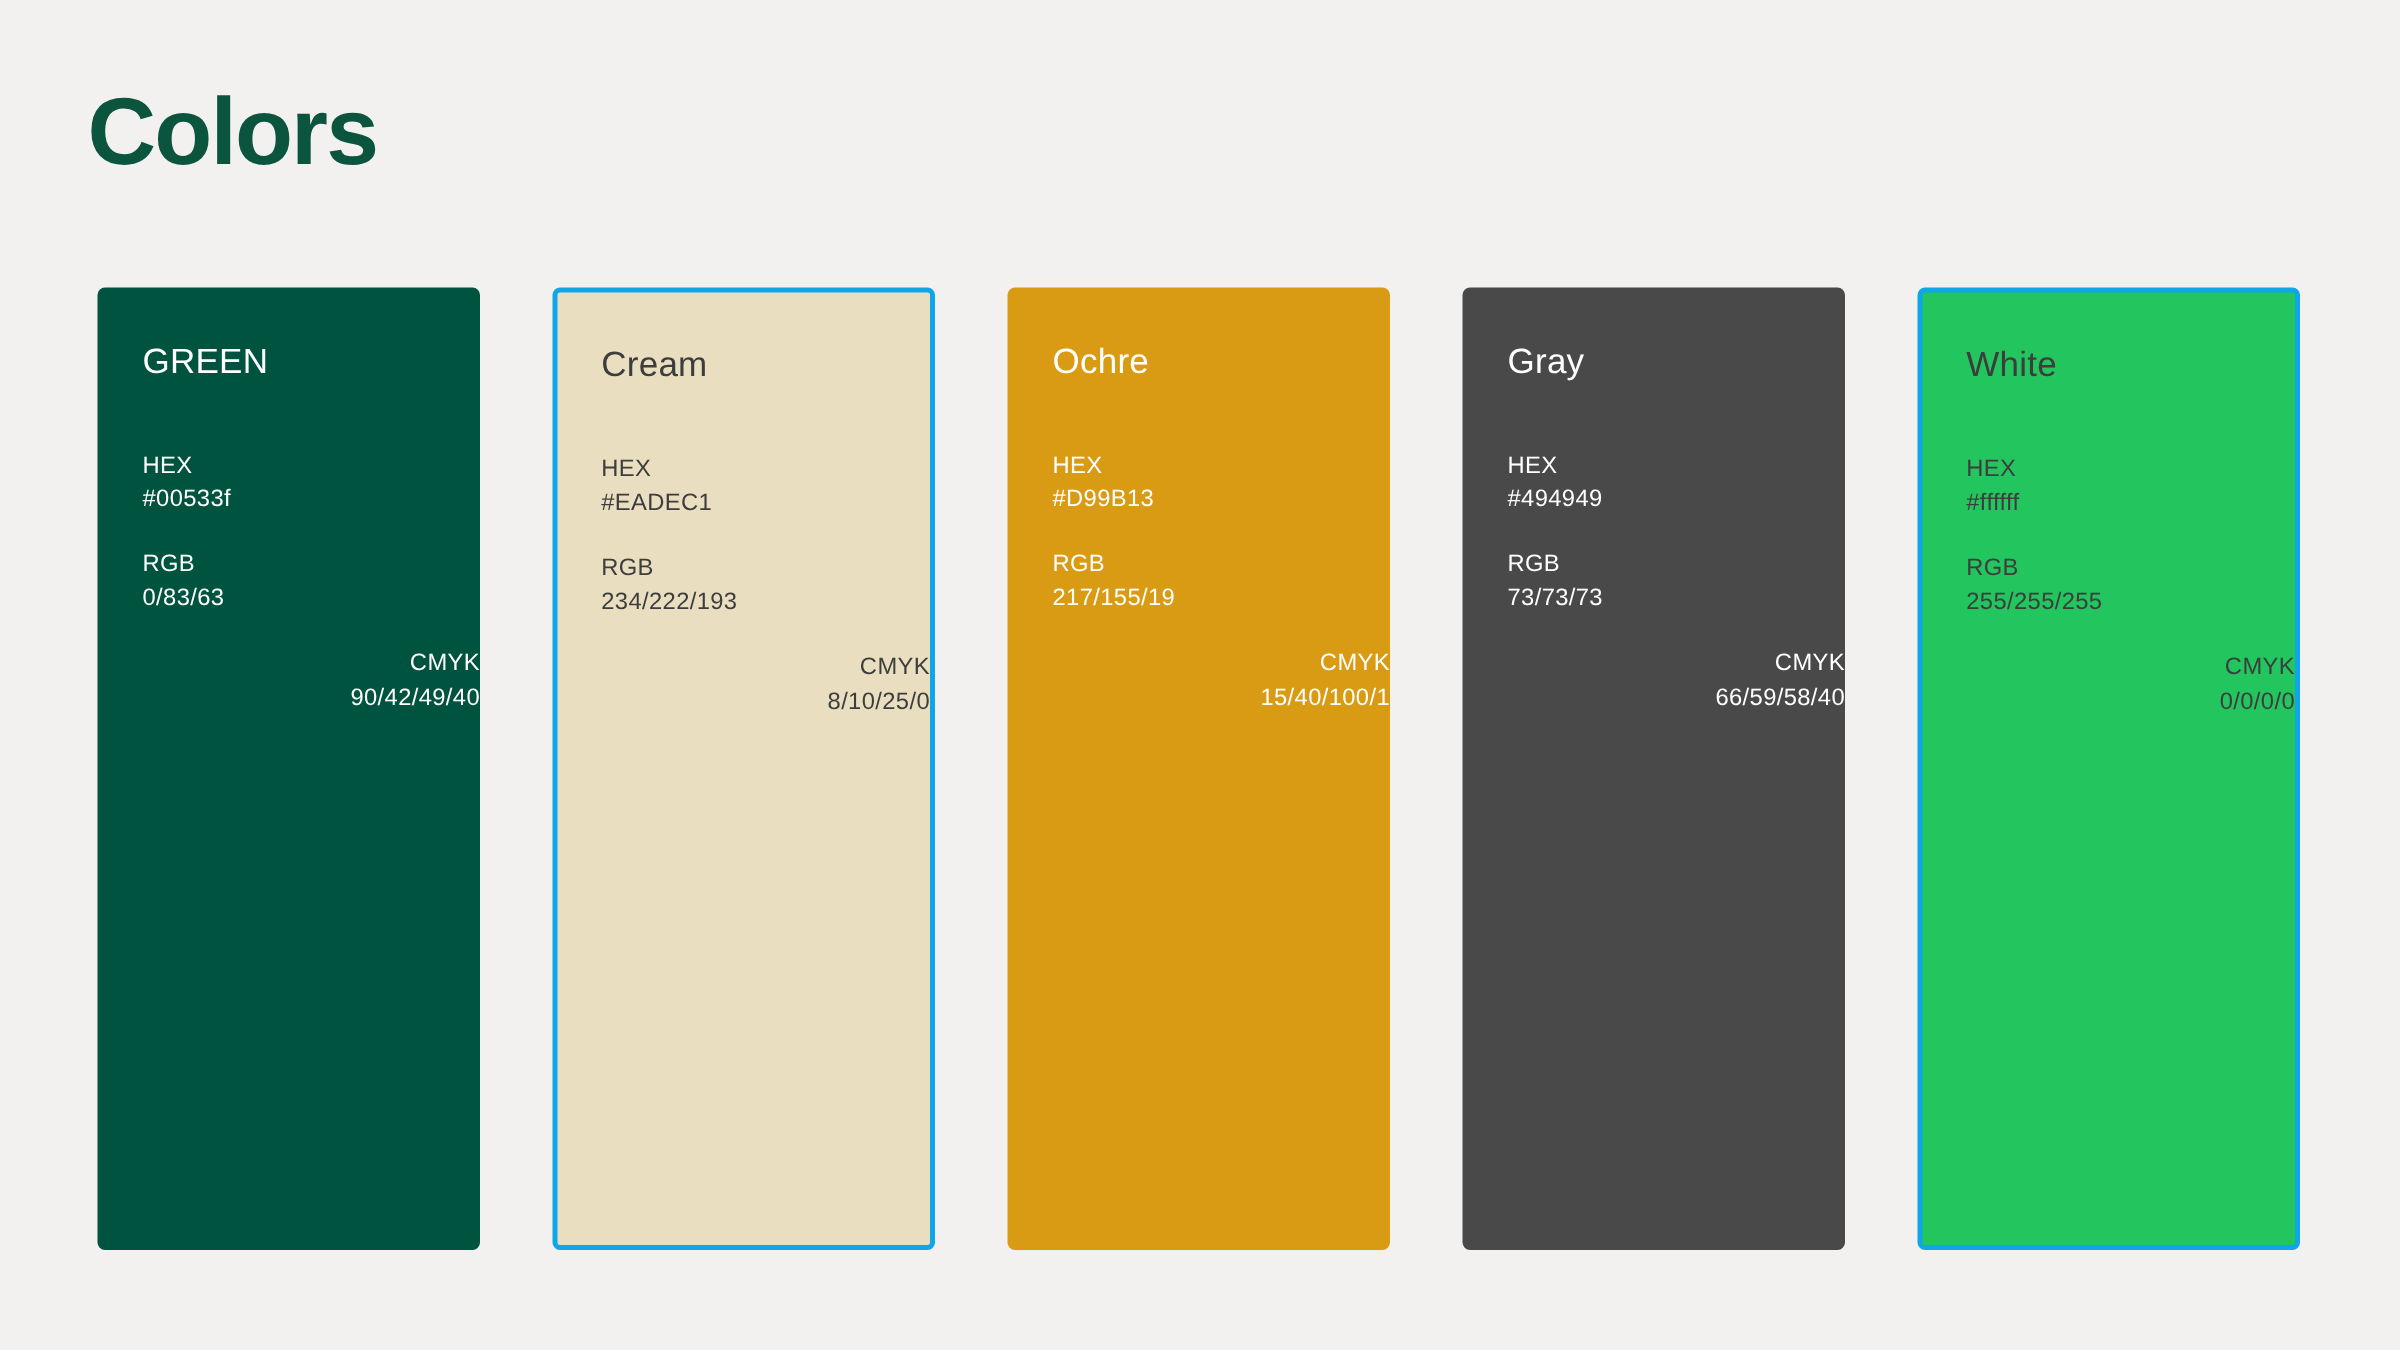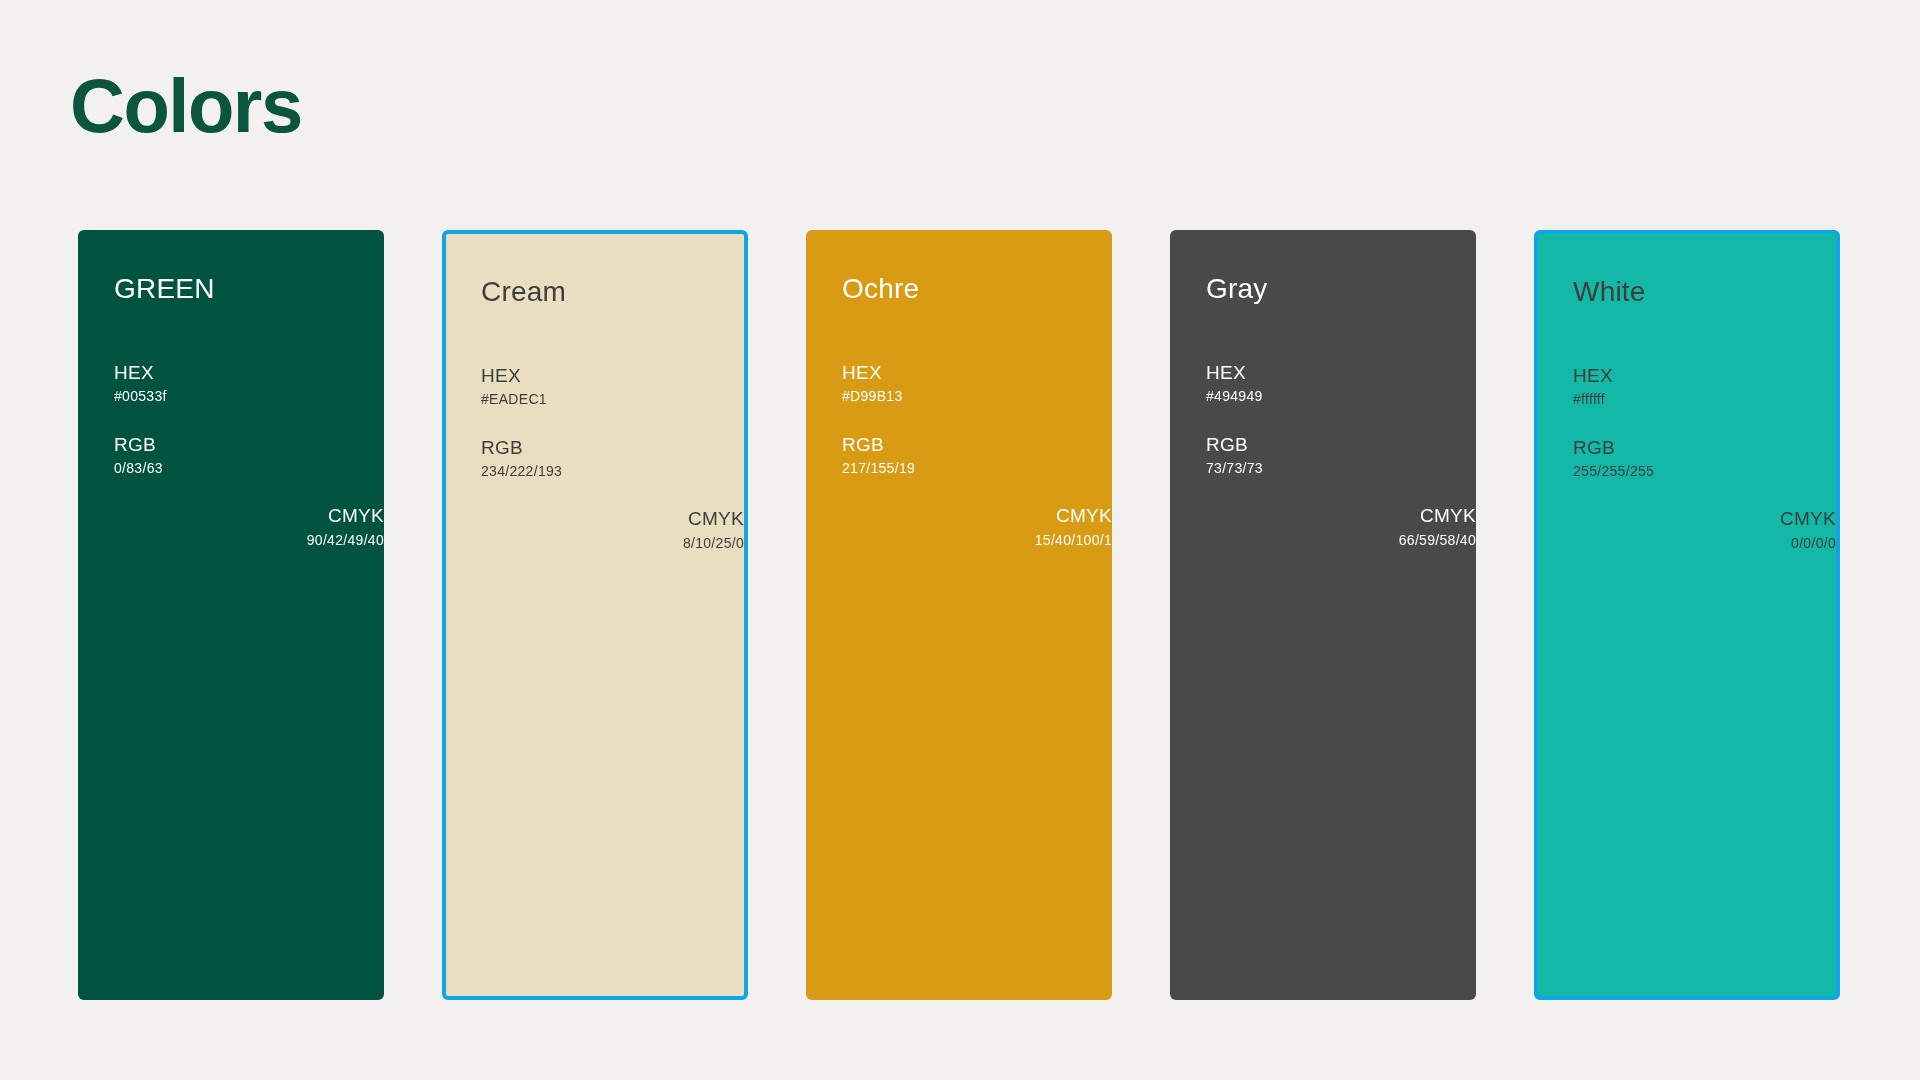--- a/index.html
+++ b/index.html
@@ -82,21 +82,21 @@
 
   .spec-label {
     font-size: 19px;
     font-weight: 400;
     line-height: 1.45;
     letter-spacing: 0.3px;
     white-space: nowrap;
   }
 
   .spec-value {
-    font-size: 14px;
+    font-size: 19px;
     font-weight: 400;
     line-height: 1.45;
     letter-spacing: 0.3px;
     white-space: nowrap;
   }
 
   
   .card-green  { background: #00533f; color: #ffffff; }
   .card-cream  { background: #eadec1; color: #3d3d3d; }
   .card-ochre  { background: #d99b13; color: #ffffff; }
@@ -169,21 +169,21 @@
       <div class="spec-block">
         <div class="spec-label">RGB</div>
         <div class="spec-value">73/73/73</div>
       </div>
       <div class="spec-block">
         <div class="spec-label">CMYK</div>
         <div class="spec-value">66/59/58/40</div>
       </div>
     </div>
 
-    <div class="swatch-card card-white bordered" style="background: #14b8a6; color: rgb(61, 61, 61);">
+    <div class="swatch-card card-white bordered" style="background: #22c55e; color: rgb(61, 61, 61);">
       <div class="swatch-name">White</div>
       <div class="spec-block">
         <div class="spec-label">HEX</div>
         <div class="spec-value">#ffffff</div>
       </div>
       <div class="spec-block">
         <div class="spec-label">RGB</div>
         <div class="spec-value">255/255/255</div>
       </div>
       <div class="spec-block">

